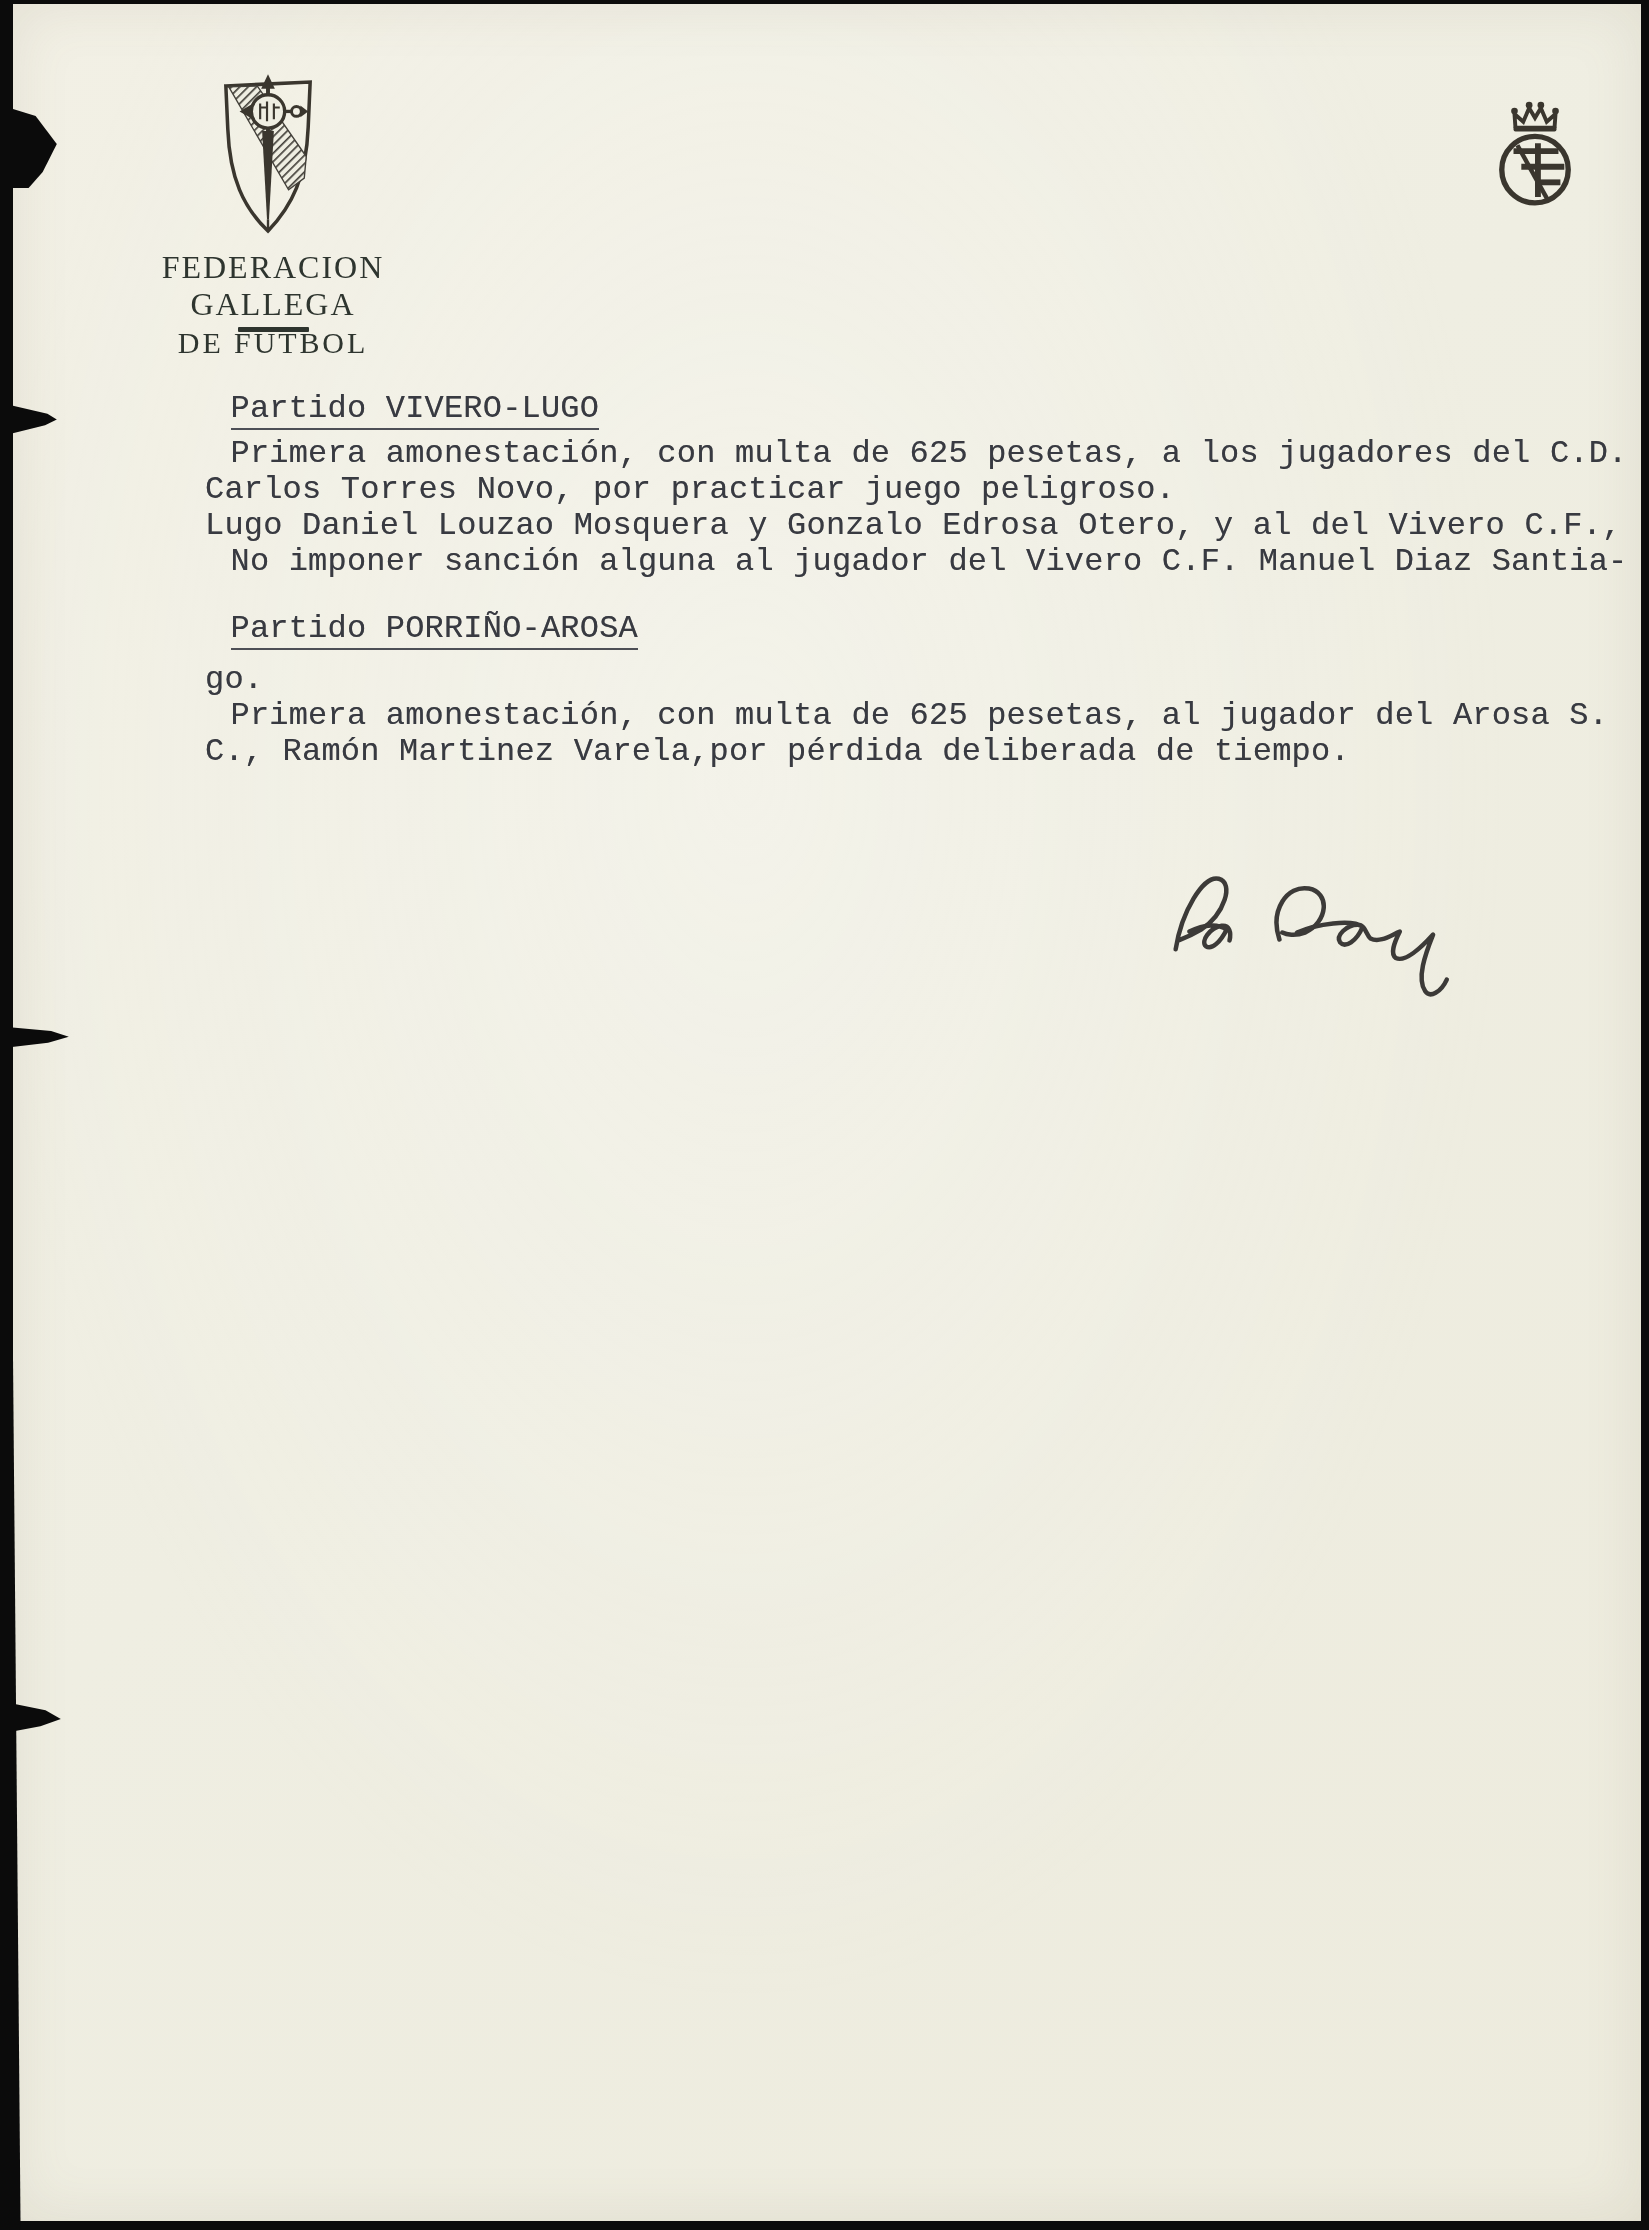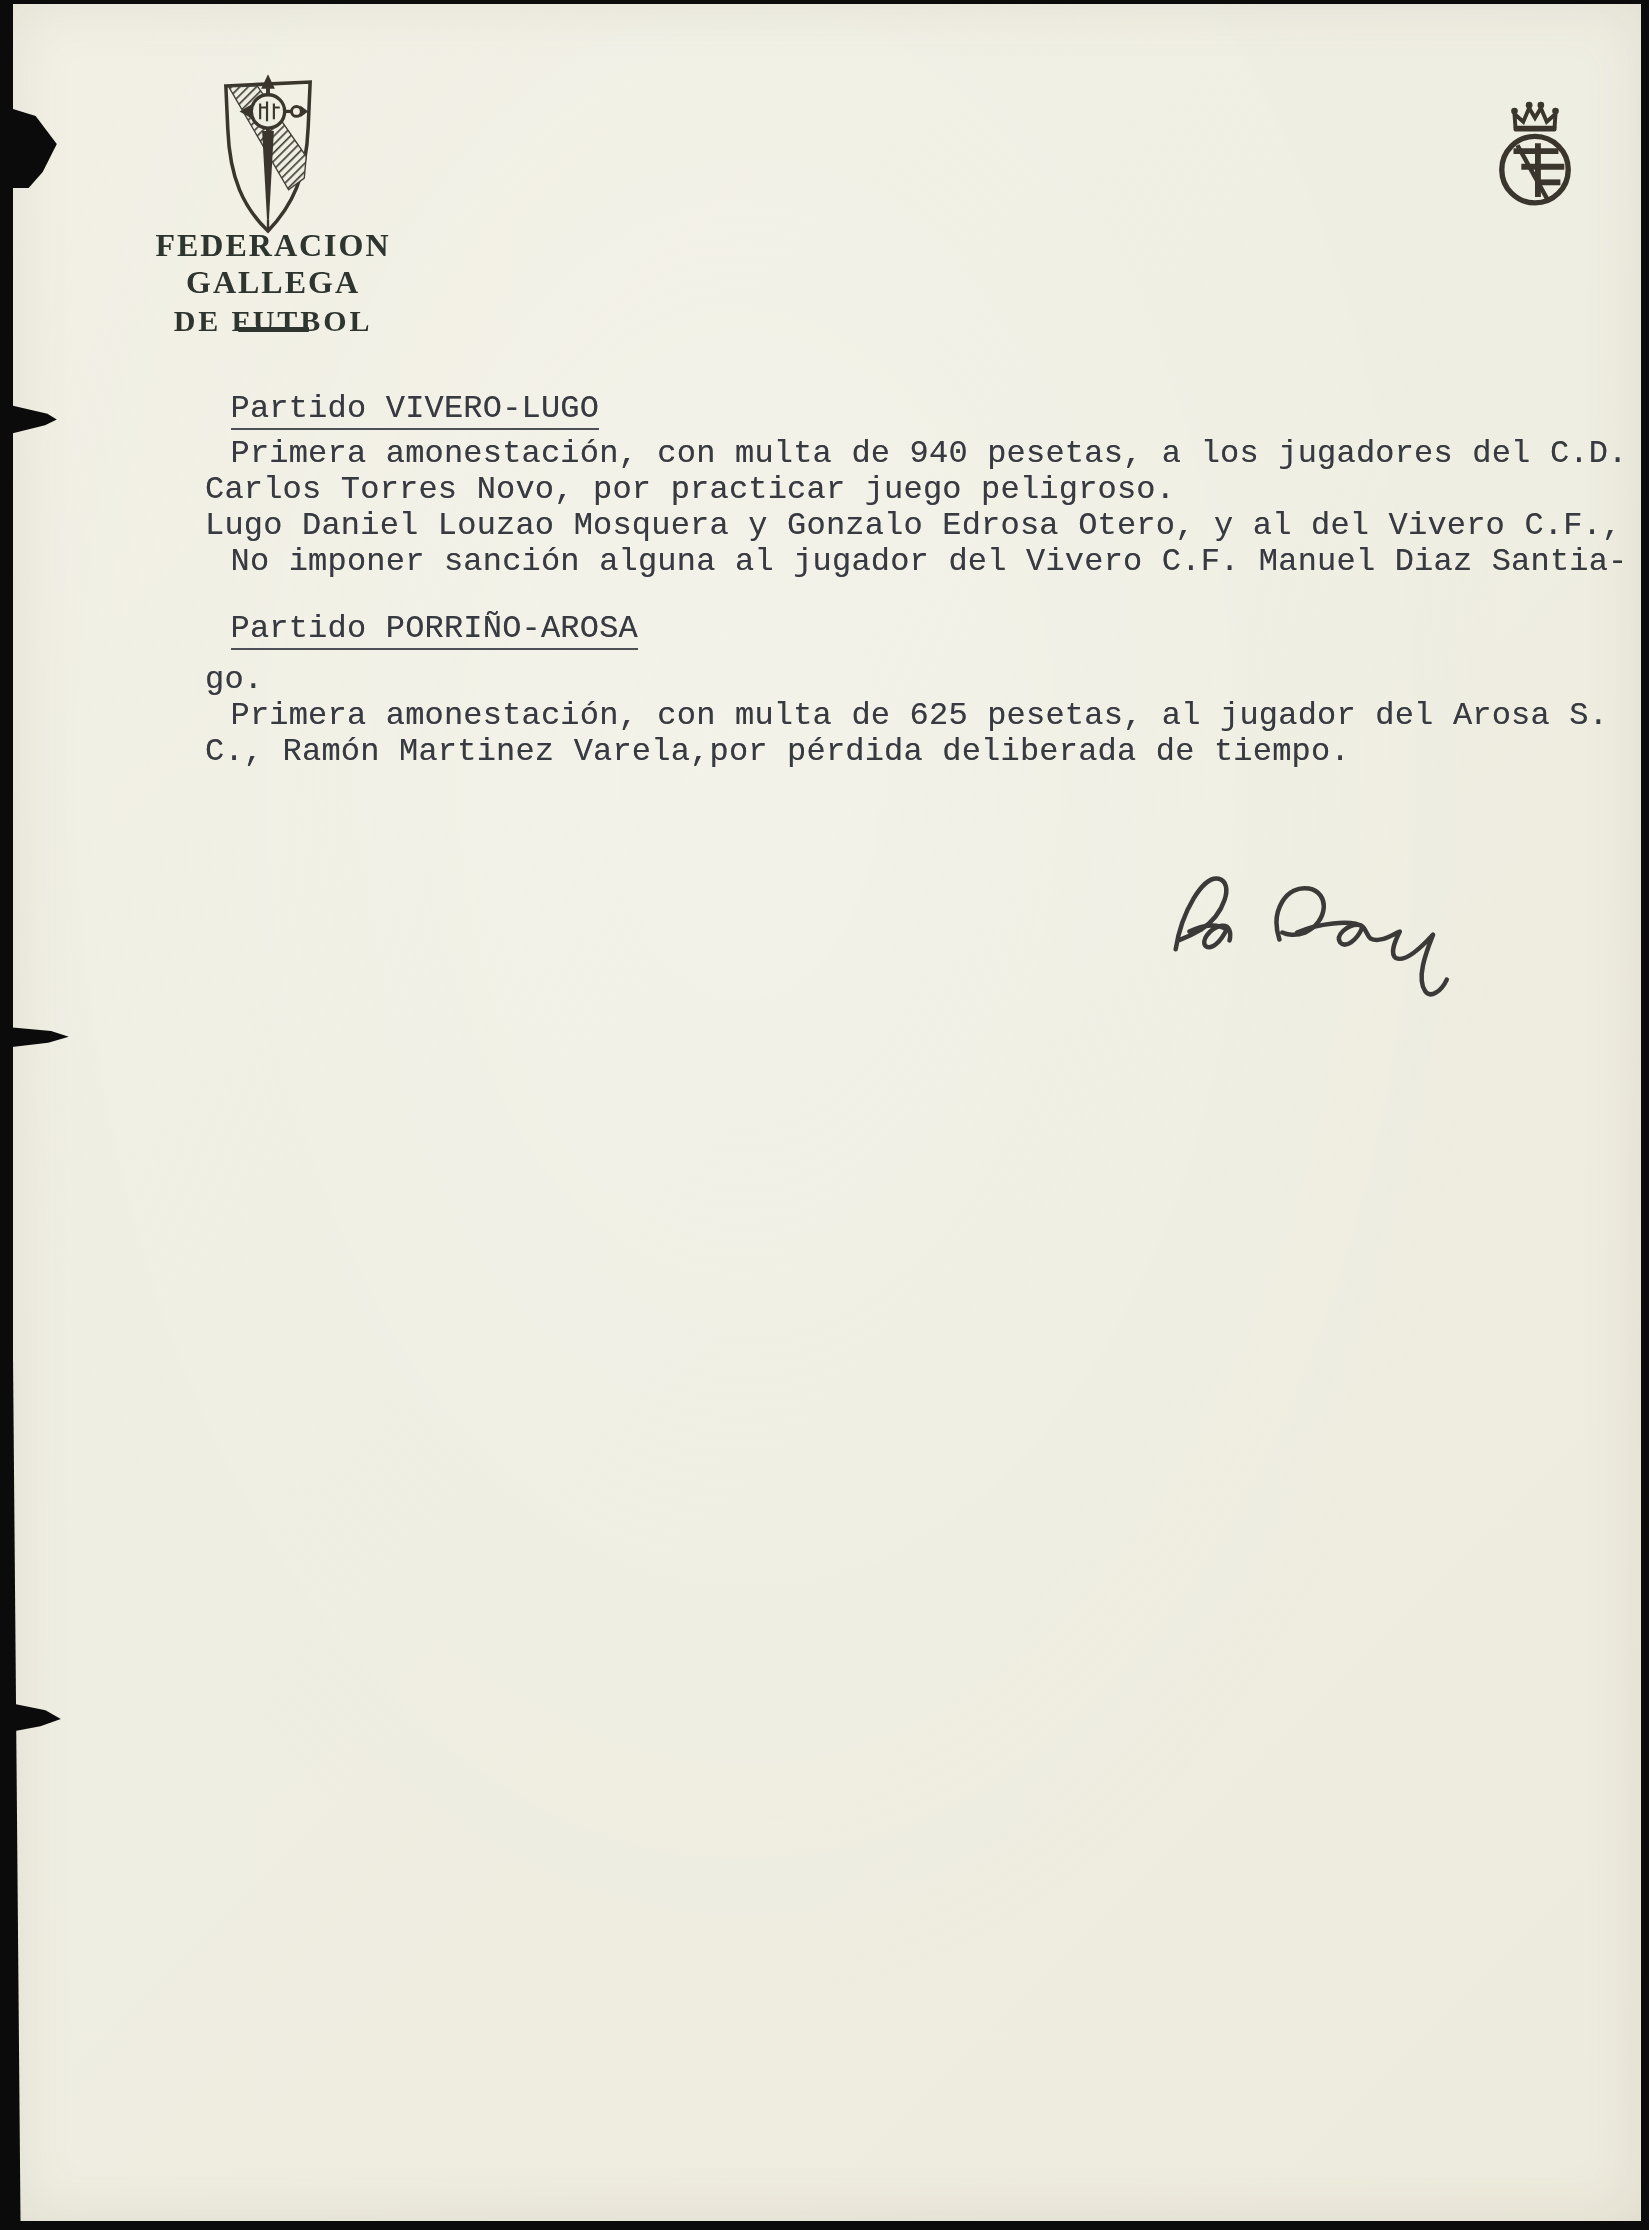--- a/index.html
+++ b/index.html
@@ -28,23 +28,23 @@
     clip-path:polygon(0 10%,70% 25%,100% 50%,65% 75%,0 95%);}
   .tear4{left:9.8px;top:1703px;width:51px;height:29px;
     clip-path:polygon(0 0,70% 25%,100% 55%,60% 80%,0 100%);}
   .edge-skew{position:absolute;left:8.8px;bottom:0;width:11.8px;height:882px;background:#0b0b0b;
     clip-path:polygon(0 0,35% 0,100% 100%,0 100%);}
 
   .crest{position:absolute;left:218px;top:74px;width:100px;height:167px;}
   .fedemblem{position:absolute;left:1492px;top:96px;width:86px;height:116px;}
 
   .org{
-    position:absolute;left:76px;top:227px;width:394px;
+    position:absolute;left:76px;top:249px;width:394px;
     text-align:center;color:#2e352f;
-    font-family:"Liberation Serif", serif;font-weight:bold;
+    font-family:"Liberation Serif", serif;font-weight:normal;
   }
   .org-line1{font-size:32px;letter-spacing:2px;line-height:37px;}
   .org-line2{font-size:30px;letter-spacing:2.9px;line-height:39px;}
   .org-rule{
     position:absolute;left:238px;top:327px;width:71px;height:4.9px;
     background:#2e342e;border-radius:1px;
   }
 
   .doc-text{
     position:absolute;left:176px;top:391px;width:1462px;
@@ -125,21 +125,21 @@
 
 <div class="org">
   <div class="org-line1">FEDERACION GALLEGA</div>
   <div class="org-line2">DE FUTBOL</div>
 </div>
 <div class="org-rule"></div>
 
 <div class="doc-text">
   <div class="tline ind sec-title mb-first"><span>Partido VIVERO-LUGO</span></div>
 
-  <div class="tline ind">Primera amonestación, con multa de 940 pesetas, a los jugadores del C.D.</div>
+  <div class="tline ind">Primera amonestación, con multa de 625 pesetas, a los jugadores del C.D.</div>
   <div class="tline">Carlos Torres Novo, por practicar juego peligroso.</div>
   <div class="tline">Lugo Daniel Louzao Mosquera y Gonzalo Edrosa Otero, y al del Vivero C.F.,</div>
   <div class="tline ind">No imponer sanción alguna al jugador del Vivero C.F. Manuel Diaz Santia-</div>
   <div class="tline ind sec-title mt-sec"><span>Partido PORRIÑO-AROSA</span></div>
 
   <div class="tline">go.</div>
 
   <div class="tline ind">Primera amonestación, con multa de 625 pesetas, al jugador del Arosa S.</div>
   <div class="tline">C., Ramón Martinez Varela,por pérdida deliberada de tiempo.</div>
 </div>

